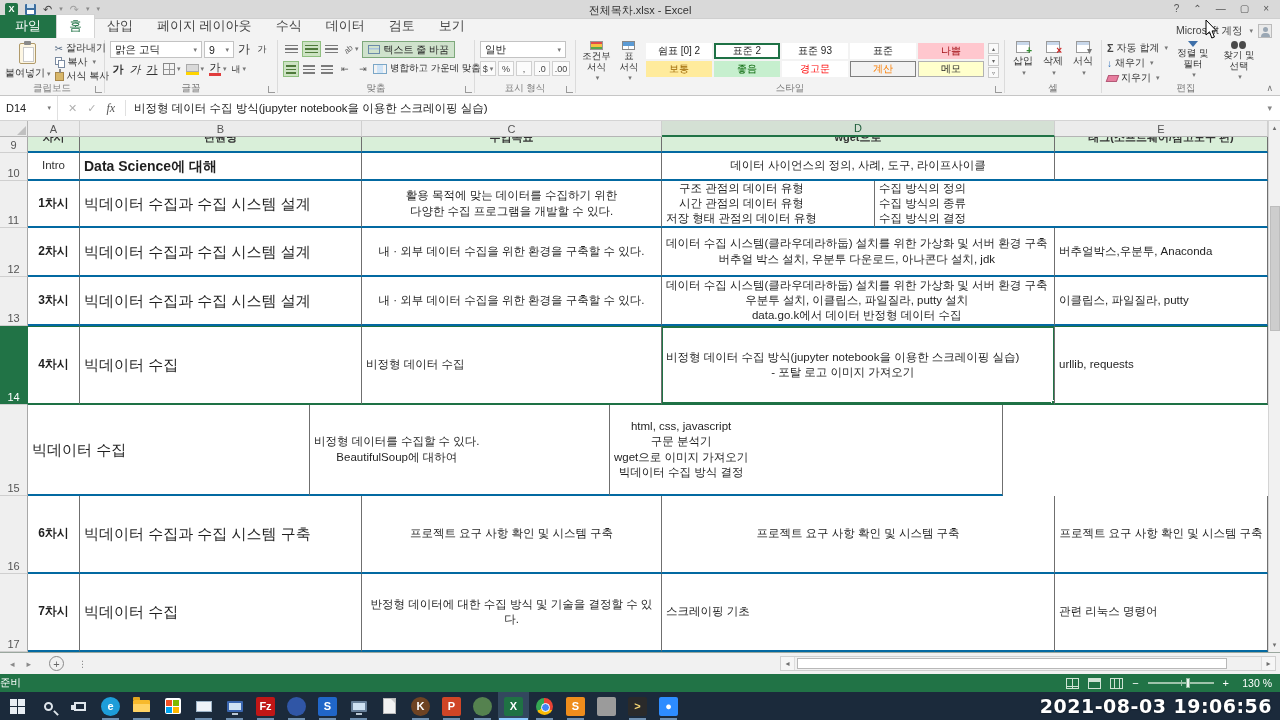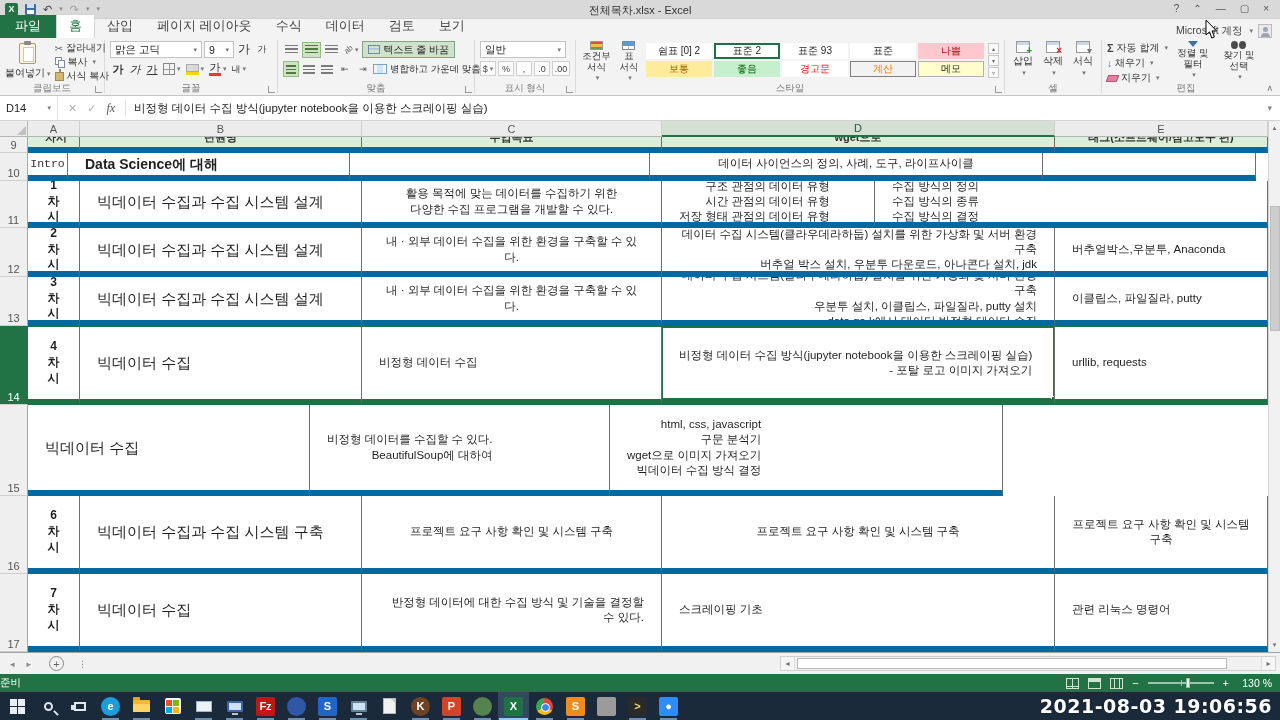--- a/index.html
+++ b/index.html
@@ -34,21 +34,21 @@
 .avatar::after{content:"";position:absolute;left:2px;top:8px;width:9px;height:6px;border-radius:4px 4px 0 0;background:#9aa7b4}
 
 
 .ribbon{position:absolute;left:0;top:38px;width:1280px;height:58px;background:#f3f3f3;
  border-bottom:1px solid #c6c6c6;display:flex}
 .rgroup{position:relative;height:100%;padding:3px 5px 13px;display:flex;gap:4px;flex:none}
 .glabel{position:absolute;bottom:0;left:0;right:0;text-align:center;font-size:9.5px;color:#7a7a7a}
 .dlg{position:absolute;right:2px;bottom:2px;width:7px;height:7px;border-left:1px solid #9a9a9a;border-bottom:1px solid #9a9a9a}
 .gsep{width:1px;background:#dbdbdb;margin:2px 0;flex:none}
 .col{display:flex;flex-direction:column}
-.row{display:flex;align-items:center}
+.row{display:flex;align-items:flex-start}
 .smalltxt{font-size:10px;color:#333;white-space:nowrap}
 .drop{font-size:7px;color:#777;margin-left:2px}
 .bigbtn{display:flex;flex-direction:column;align-items:center;justify-content:center;gap:2px;width:46px}
 .clipicon{width:17px;height:21px;background:#fdf6e3;border:1px solid #b09a6a;border-radius:2px;position:relative}
 .clipicon::before{content:"";position:absolute;left:4px;top:-3px;width:7px;height:4px;background:#8a8a8a;border-radius:1px}
 .clipicon::after{content:"";position:absolute;left:3px;top:3px;width:9px;height:13px;background:#fff;border:1px solid #c9c9c9}
 .mini{display:flex;align-items:center;gap:3px;height:15px;font-size:10px;color:#333;white-space:nowrap}
 .ic-cut{color:#566b84;font-size:10px}
 .ic2{position:relative;width:10px;height:11px;flex:none}
 .ic2 b{position:absolute;border:1px solid #7a8aa0;background:#fff;width:7px;height:8px;display:block}
@@ -121,25 +121,25 @@
 .colhead{display:flex;height:16px}
 .corner{width:28px;height:16px;background:#ececec;border-right:1px solid #b5b5b5;border-bottom:1px solid #b5b5b5;position:relative}
 .corner::after{content:"";position:absolute;right:1px;bottom:1px;border-left:9px solid transparent;border-bottom:9px solid #c0c0c0}
 .ch{height:16px;background:#ececec;border-right:1px solid #cfcfcf;border-bottom:1px solid #b5b5b5;
  display:flex;align-items:center;justify-content:center;font-size:11px;color:#555}
 .ch.sel{background:#d4e0d4;border-bottom:2px solid #217346;color:#1e5c3a}
 .g-row{display:flex}
 .rh{width:28px;background:#efefef;border-right:1px solid #a8a8a8;border-bottom:1px solid #cfcfcf;
  display:flex;align-items:flex-end;justify-content:center;font-size:11px;color:#555;padding-bottom:1px}
 .rh-sel{background:#217346;color:#fff;border-right-color:#217346}
-.cell{border-right:1px solid #6f6f6f;border-bottom:6px solid #0369a1;padding:2px 17px;
+.cell{border-right:1px solid #6f6f6f;border-bottom:2px solid #0369a1;padding:2px 4px;
  display:flex;align-items:center;white-space:pre-line;line-height:1.32;font-size:11.5px;color:#1f1f1f;overflow:hidden;position:relative;background:#fff}
 .cell:first-of-type{border-left:1px solid #6f6f6f}
 .al-c{justify-content:center;text-align:center}
-.al-l{justify-content:flex-start;text-align:right}
+.al-l{justify-content:flex-start;text-align:center}
 .ca{font-weight:bold;font-size:12px}
 .ca.normal{font-weight:normal;font-size:11.5px;color:#333}
 .cb{font-size:15px}
 .b10{font-weight:bold;font-size:14px}
 .r9 .cell{background:#d9efd9;align-items:flex-start;font-weight:bold;font-size:11px;color:#333}
 .r9 .clip{display:block;margin-top:-9px;width:100%;text-align:center;white-space:nowrap}
 .rsel .cell{border-top:1px solid #1e7145;border-bottom-color:#1e7145}
 .ring{position:absolute;inset:-1px;border:2px solid #217346;pointer-events:none}
 .handle{position:absolute;right:-3px;bottom:-3px;width:6px;height:6px;background:#217346;border:1px solid #fff;z-index:3}
 .vscroll{position:absolute;right:0;top:0;bottom:0;width:12px;background:#f1f1f1;border-left:1px solid #d4d4d4;display:flex;flex-direction:column;align-items:center}
@@ -513,21 +513,21 @@
         <div class="g-row r9" style="height: 16px;">
           <div class="rh">9</div>
           <div class="cell al-c ca" style="width: 52px;"><span class="clip">차시</span></div>
           <div class="cell al-c cb" style="width: 282px;"><span class="clip">단원명</span></div>
           <div class="cell al-c" style="width: 300px;"><span class="clip">수업목표</span></div>
           <div class="cell al-c" style="width: 393px;"><span class="clip">wget으로</span></div>
           <div class="cell al-c" style="width: 213px;"><span class="clip">태그(소프트웨어/참고도구 편)</span></div>
         </div>
         <div class="g-row" style="height: 28px;">
           <div class="rh">10</div>
-          <div class="cell al-c ca normal" style="width: 40px; font-family: Liberation Mono, monospace;">Intro</div>
+          <div class="cell al-c ca normal" style="width: 52px;">Intro</div>
           <div class="cell al-l cb b10" style="width: 282px;">Data Science에 대해</div>
           <div class="cell al-l" style="width: 300px;"></div>
           <div class="cell al-c" style="width: 393px;">데이터 사이언스의 정의, 사례, 도구, 라이프사이클</div>
           <div class="cell al-l" style="width: 213px;"></div>
         </div>
         <div class="g-row" style="height: 47px;">
           <div class="rh">11</div>
           <div class="cell al-c ca" style="width: 52px;">1차시</div>
           <div class="cell al-l cb" style="width: 282px;">빅데이터 수집과 수집 시스템 설계</div>
           <div class="cell al-c" style="width: 300px;">활용 목적에 맞는 데이터를 수집하기 위한

